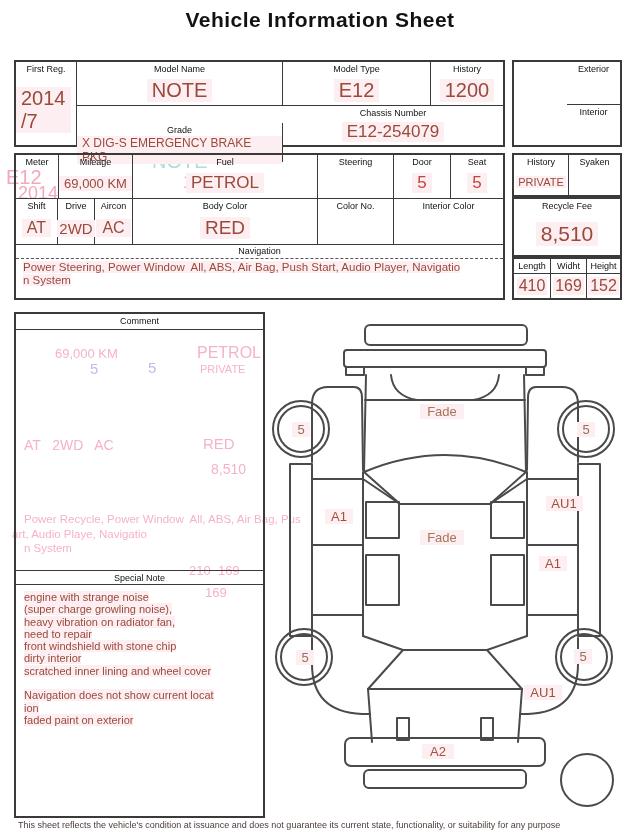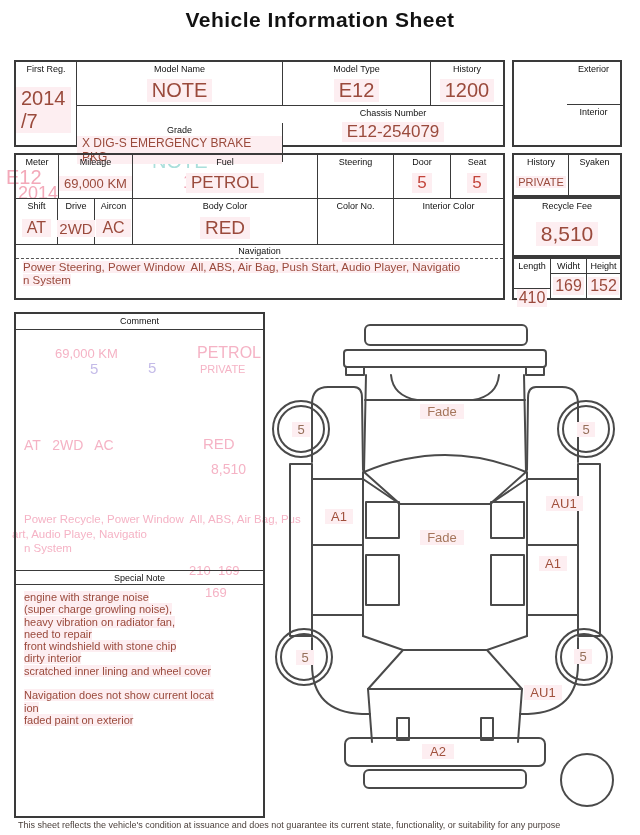--- a/index.html
+++ b/index.html
@@ -213,21 +213,21 @@
   <div class="tbl" style="left:512px;top:197px;width:110px;height:60px;">
     <div class="cell" style="left:0;top:0;width:106px;height:56px;">
       <span class="lbl">Recycle Fee</span>
       <div class="vw">
           <span class="val" style="font-size:21px;">8,510</span>
         </div>
     </div>
   </div>
   <div class="tbl" style="left:512px;top:257px;width:110px;height:43px;">
     <div class="cell br" style="left:0;top:0;width:37px;height:39px;">
-      <span class="lbl bb" style="padding-bottom:16px;">Length</span>
+      <span class="lbl bb" style="padding-bottom:1px;">Length</span>
       <div class="vw">
           <span class="val" style="font-size:16px;padding:0 2px;">410</span>
         </div>
     </div>
     <div class="cell br" style="left:37px;top:0;width:36px;height:39px;">
       <span class="lbl bb" style="padding-bottom:1px;">Widht</span>
       <div class="vw">
           <span class="val" style="font-size:16px;padding:0 2px;">169</span>
         </div>
     </div>

